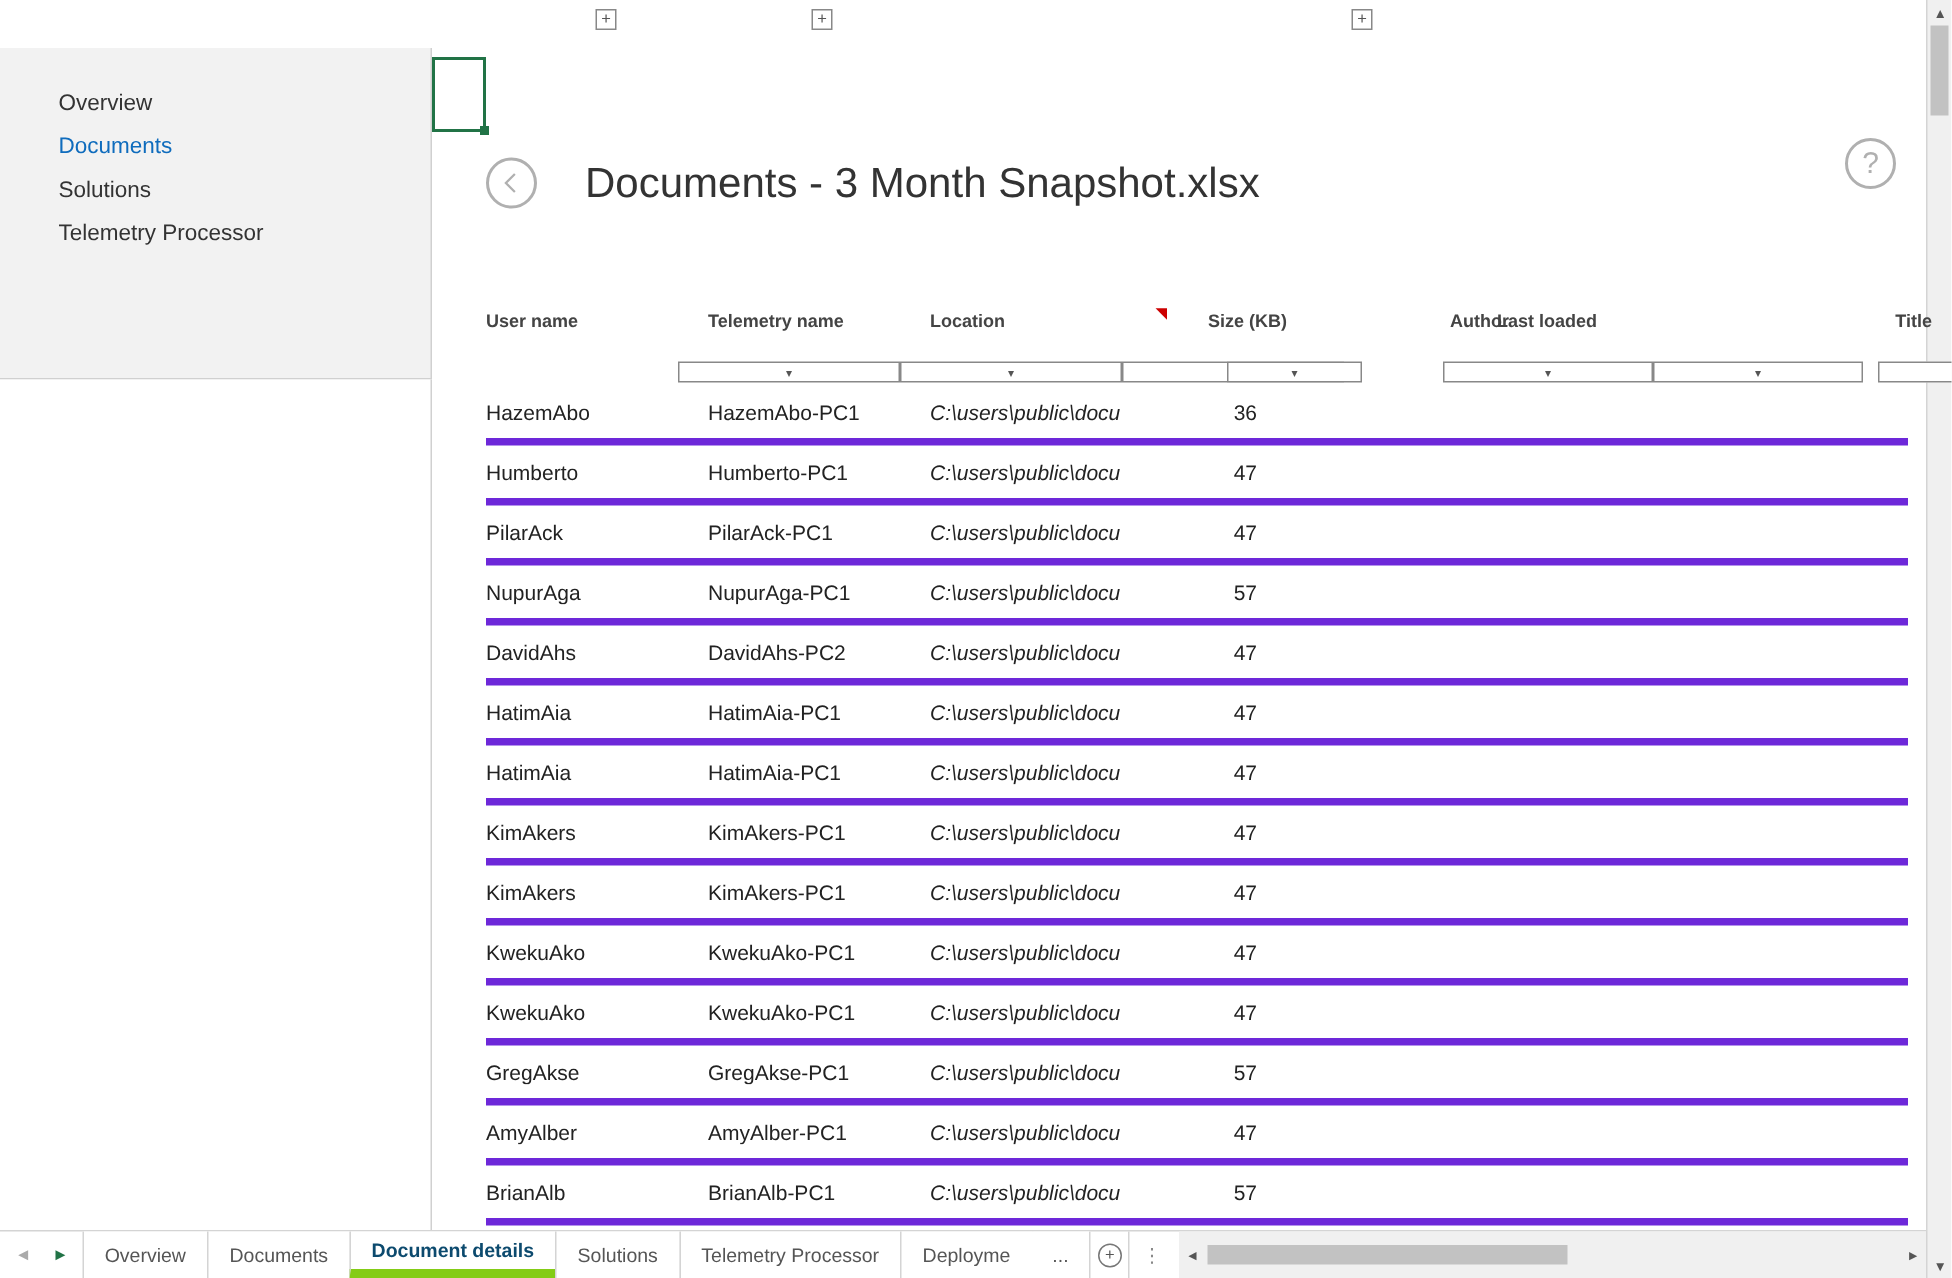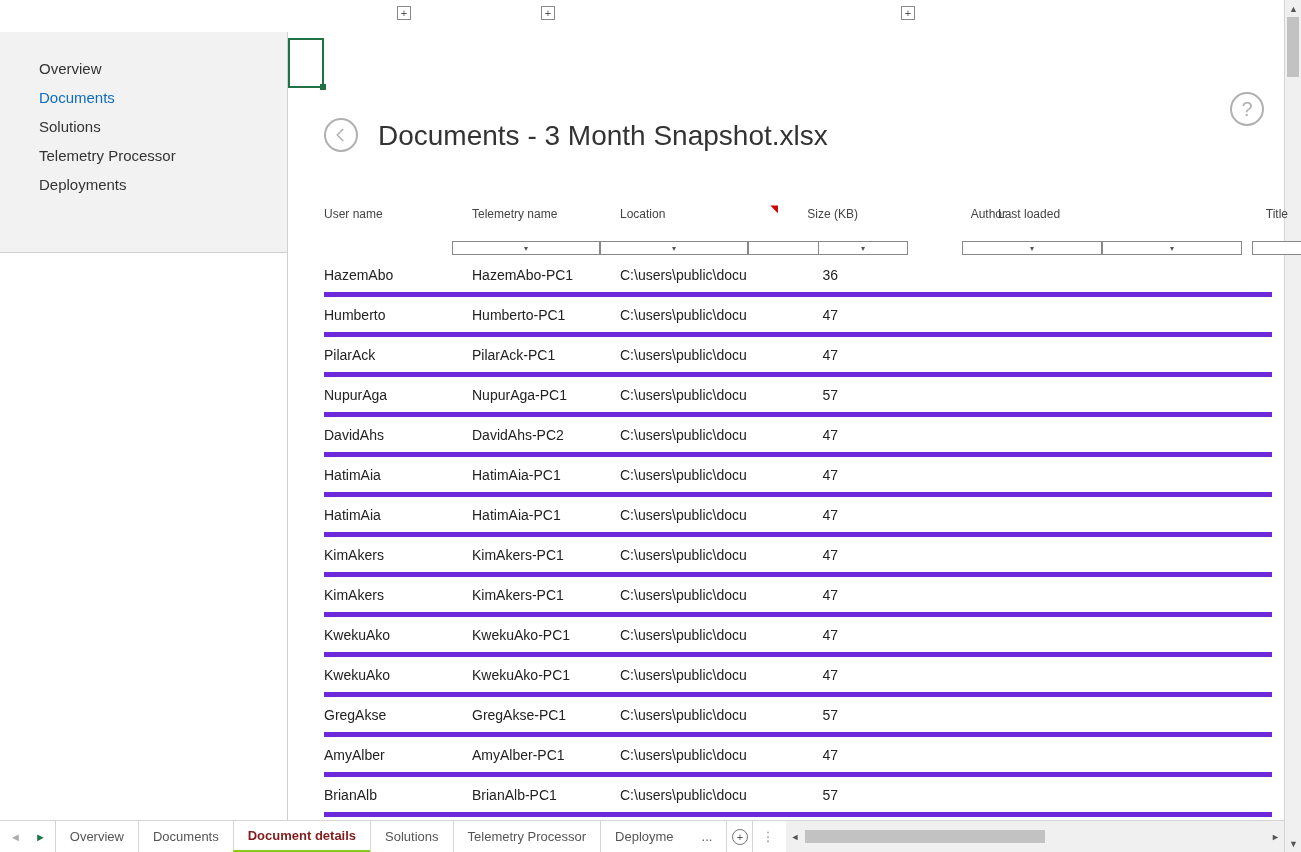--- a/index.html
+++ b/index.html
@@ -26,30 +26,30 @@
   .sidebar-blank { position:absolute; left:0; top:253px; width:288px; bottom:32px; border-right:1px solid #d0d0d0; background:#fff; }
 
   
   .main { position:absolute; left:288px; top:32px; right:17px; bottom:32px; background:#fff; }
 
   
   .selcell { position:absolute; left:0; top:6px; width:36px; height:50px; border:2px solid #217346; background:#fff; }
   .selcell::after { content:""; position:absolute; right:-4px; bottom:-4px; width:6px; height:6px; background:#217346; }
 
   
-  .titlewrap { position:absolute; left:36px; top:60px; right:20px; height:60px; display:flex; align-items:flex-end; gap:20px; }
+  .titlewrap { position:absolute; left:36px; top:60px; right:20px; height:60px; display:flex; align-items:center; gap:32px; }
   .backbtn { width:34px; height:34px; border:2px solid #b0b0b0; border-radius:50%; display:flex; align-items:center; justify-content:center; color:#b0b0b0; cursor:pointer; }
   .backbtn svg { width:18px; height:18px; }
   .ptitle { font-size:28px; font-weight:300; color:#333; }
   .helpbtn { position:absolute; right:20px; top:60px; width:34px; height:34px; border:2px solid #b0b0b0; border-radius:50%; display:flex; align-items:center; justify-content:center; color:#b0b0b0; font-size:20px; cursor:pointer; }
 
   
   .thead { position:absolute; left:36px; right:12px; top:175px; height:40px; }
   .hcell { position:absolute; top:0; font-size:12px; color:#444; }
-  .hcell .lbl { display:inline-block; padding-bottom:2px; font-weight:400;}
+  .hcell .lbl { display:inline-block; padding-bottom:2px; font-weight:700;}
   .fbtn { width:14px; height:14px; border:1px solid #888; display:inline-flex; align-items:center; justify-content:center; background:#fff; cursor:pointer; font-size:8px; color:#555; position:absolute; bottom:-8px; }
   .redflag { position:absolute; top:-4px; right:-10px; font-size:10px; color:#c00;}
 
   
   .c-user .lbl   { } .c-user   { left:0;   width:148px; }
   .c-comp .lbl   { } .c-comp   { left:148px; width:148px; }
   .c-loc  .lbl   { } .c-loc    { left:296px; width:148px; text-align:left;}
   .c-size .lbl   { } .c-size   { left:444px; width:90px; text-align:right;}
   .c-auth .lbl   { } .c-auth   { left:542px; width:140px; text-align:right;}
   .c-last .lbl   { } .c-last   { left:674px; width:140px; }
@@ -62,35 +62,35 @@
   .fbtn.c-auth  { left:638px; }
   .fbtn.c-last  { left:778px; }
   .fbtn.c-title { left:928px; }
 
   
   .rows { position:absolute; left:36px; right:12px; top:225px; bottom:0; overflow:hidden; }
   .row { position:relative; height:40px; border-bottom:5px solid #6d28d9; font-size:14px; color:#222; }
   .row span { position:absolute; top:10px; white-space:nowrap; overflow:hidden; text-overflow:clip; }
   .row .c-user  { left:0;   width:148px; }
   .row .c-comp  { left:148px; width:148px; }
-  .row .c-loc   { left:296px; width:138px; }
+  .row .c-loc   { left:296px; width:138px;font-style:italic; }
   .row .c-size  { left:454px; width:60px; text-align:right;}
   .row .c-auth  { left:534px; width:140px; }
   .row .c-last  { left:674px; width:140px; }
   .row .c-title { left:814px; width:150px; }
 
   
   .tabbar { position:absolute; left:0; right:17px; bottom:0; height:32px; background:#fff; border-top:1px solid #d4d4d4; display:flex; align-items:stretch; }
   .tabnav { display:flex; align-items:center; padding:0 10px; gap:14px; }
   .tabnav .navbtn { color:#aaa; font-size:11px; cursor:pointer; }
   .tabnav .navbtn.active { color:#217346; }
   .tabs { display:flex; align-items:stretch; }
   .tab { padding:0 14px; border-right:1px solid #d4d4d4; border-left:1px solid #d4d4d4; margin-left:-1px; display:flex; align-items:center; font-size:13px; color:#555; cursor:pointer; background:#fff; }
   .tab.first { border-left:1px solid #d4d4d4; }
-  .tab.active { color:#7f1d1d; font-weight:600; border-bottom:2px solid #84cc16; background:#fff; }
+  .tab.active { color:#0c4a6e; font-weight:600; border-bottom:6px solid #84cc16; background:#fff; }
   .addsheet { width:26px; display:flex; align-items:center; justify-content:center; cursor:pointer; border-right:1px solid #d4d4d4;}
   .addsheet .circ { width:16px; height:16px; border:1px solid #777; border-radius:50%; display:flex; align-items:center; justify-content:center; font-size:11px; color:#555;}
   .dots { padding:0 8px; display:flex; align-items:center; color:#888; cursor:pointer;}
 
   
   .hscroll { flex:1; display:flex; align-items:center; background:#f0f0f0; margin-left:4px;}
   .hscroll .harrow { width:17px; height:17px; display:flex; align-items:center; justify-content:center; font-size:9px; color:#555; cursor:pointer; background:#f0f0f0;}
   .hscroll .htrack { flex:1; height:17px; background:#f0f0f0; position:relative;}
   .hscroll .hthumb { position:absolute; left:2px; top:2px; bottom:2px; width:240px; background:#c2c2c2;}
 </style>
@@ -108,21 +108,20 @@
       <div class="plusbtn" style="left: 397px;">+</div>
       <div class="plusbtn" style="left: 541px;">+</div>
       <div class="plusbtn" style="left: 901px;">+</div>
     </div>
 
 <div class="sidebar" id="sidebar">
       <div class="item">Overview</div>
       <div class="item active">Documents</div>
       <div class="item">Solutions</div>
       <div class="item">Telemetry Processor</div>
-      <div class="item">Deployments</div>
     </div>
 <div class="sidebar-blank"></div>
 
 <div class="main">
   <div class="selcell"></div>
 
   <div class="titlewrap">
     <div class="backbtn">
       <svg viewBox="0 0 24 24">
             <path d="M15 4 L7 12 L15 20" fill="none" stroke="currentColor" stroke-width="2"></path>

